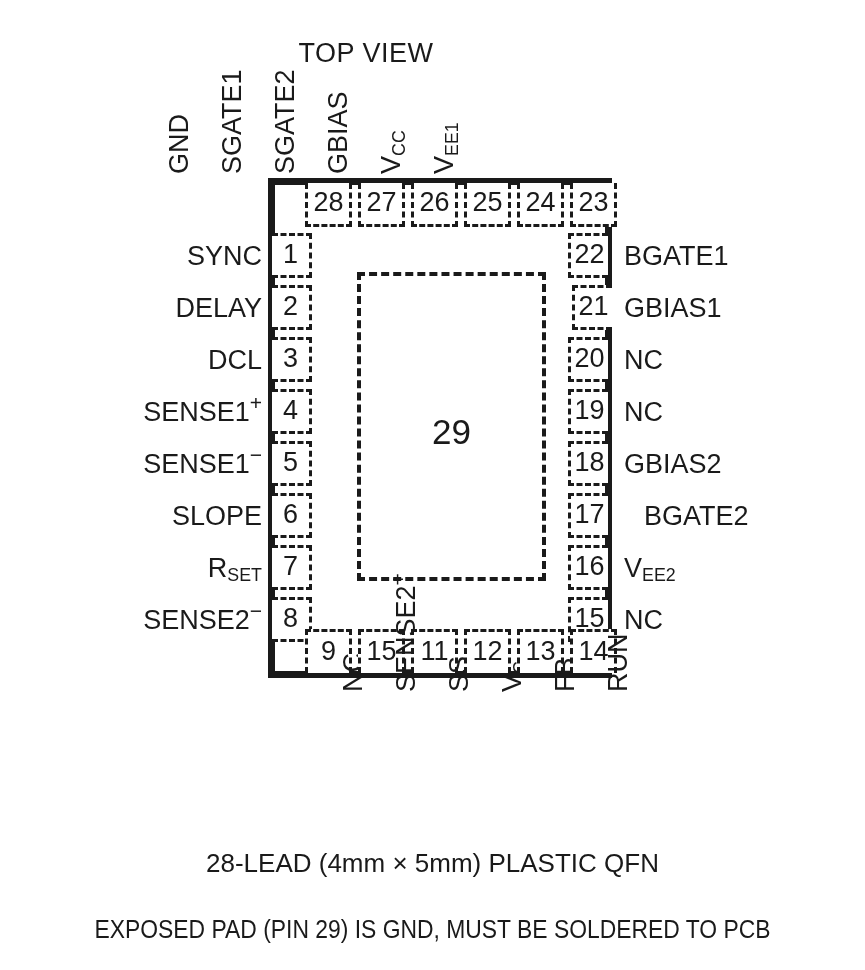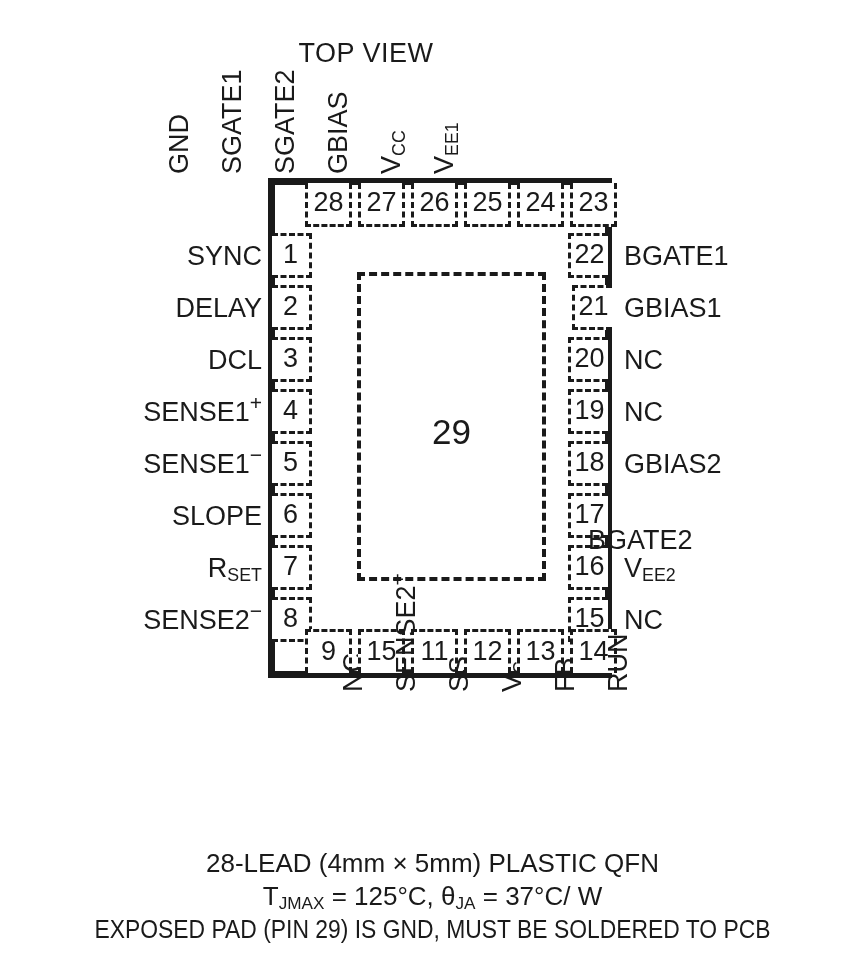--- a/index.html
+++ b/index.html
@@ -207,21 +207,21 @@
         <span>15</span>
       </div>
       <div class="pin-label side-right" style="left: 624px; top: 619.5px;"><span>NC</span></div>
       <div class="pad right" style="left: 568px; top: 545px;">
         <span>16</span>
       </div>
       <div class="pin-label side-right" style="left: 624px; top: 567.5px;"><span>V</span><sub>EE2</sub></div>
       <div class="pad right" style="left: 568px; top: 493px;">
         <span>17</span>
       </div>
-      <div class="pin-label side-right" style="left: 588px; top: 515.5px; margin-top: 24px;"><span>BGATE2</span></div>
+      <div class="pin-label side-right" style="left: 644px; top: 515.5px;"><span>BGATE2</span></div>
       <div class="pad right" style="left: 568px; top: 441px;">
         <span>18</span>
       </div>
       <div class="pin-label side-right" style="left: 624px; top: 463.5px;"><span>GBIAS2</span></div>
       <div class="pad right" style="left: 568px; top: 389px;">
         <span>19</span>
       </div>
       <div class="pin-label side-right" style="left: 624px; top: 411.5px;"><span>NC</span></div>
       <div class="pad right" style="left: 568px; top: 337px;">
         <span>20</span>
@@ -279,16 +279,15 @@
         <span>13</span>
       </div>
       <div class="pin-label vert" style="left: 551.5px; top: 692px; height: 0px;"><span>FB</span></div>
       <div class="pad bottom" style="left: 570px; top: 629px;">
         <span>14</span>
       </div>
       <div class="pin-label vert" style="left: 604.5px; top: 692px; height: 0px;"><span>RUN</span></div>
     </div>
 
   <div class="caption l2">28-LEAD (4mm × 5mm) PLASTIC QFN</div>
-  <div class="caption l3"><span>T</span><sub>JMAX</sub><span> = 125°C, θ</span><sub>JA</sub><span> = 37°C/ W</span></div>
   <div class="caption l4">EXPOSED PAD (PIN 29) IS GND, MUST BE SOLDERED TO PCB</div>
 
 </div>
 
 </body></html>

